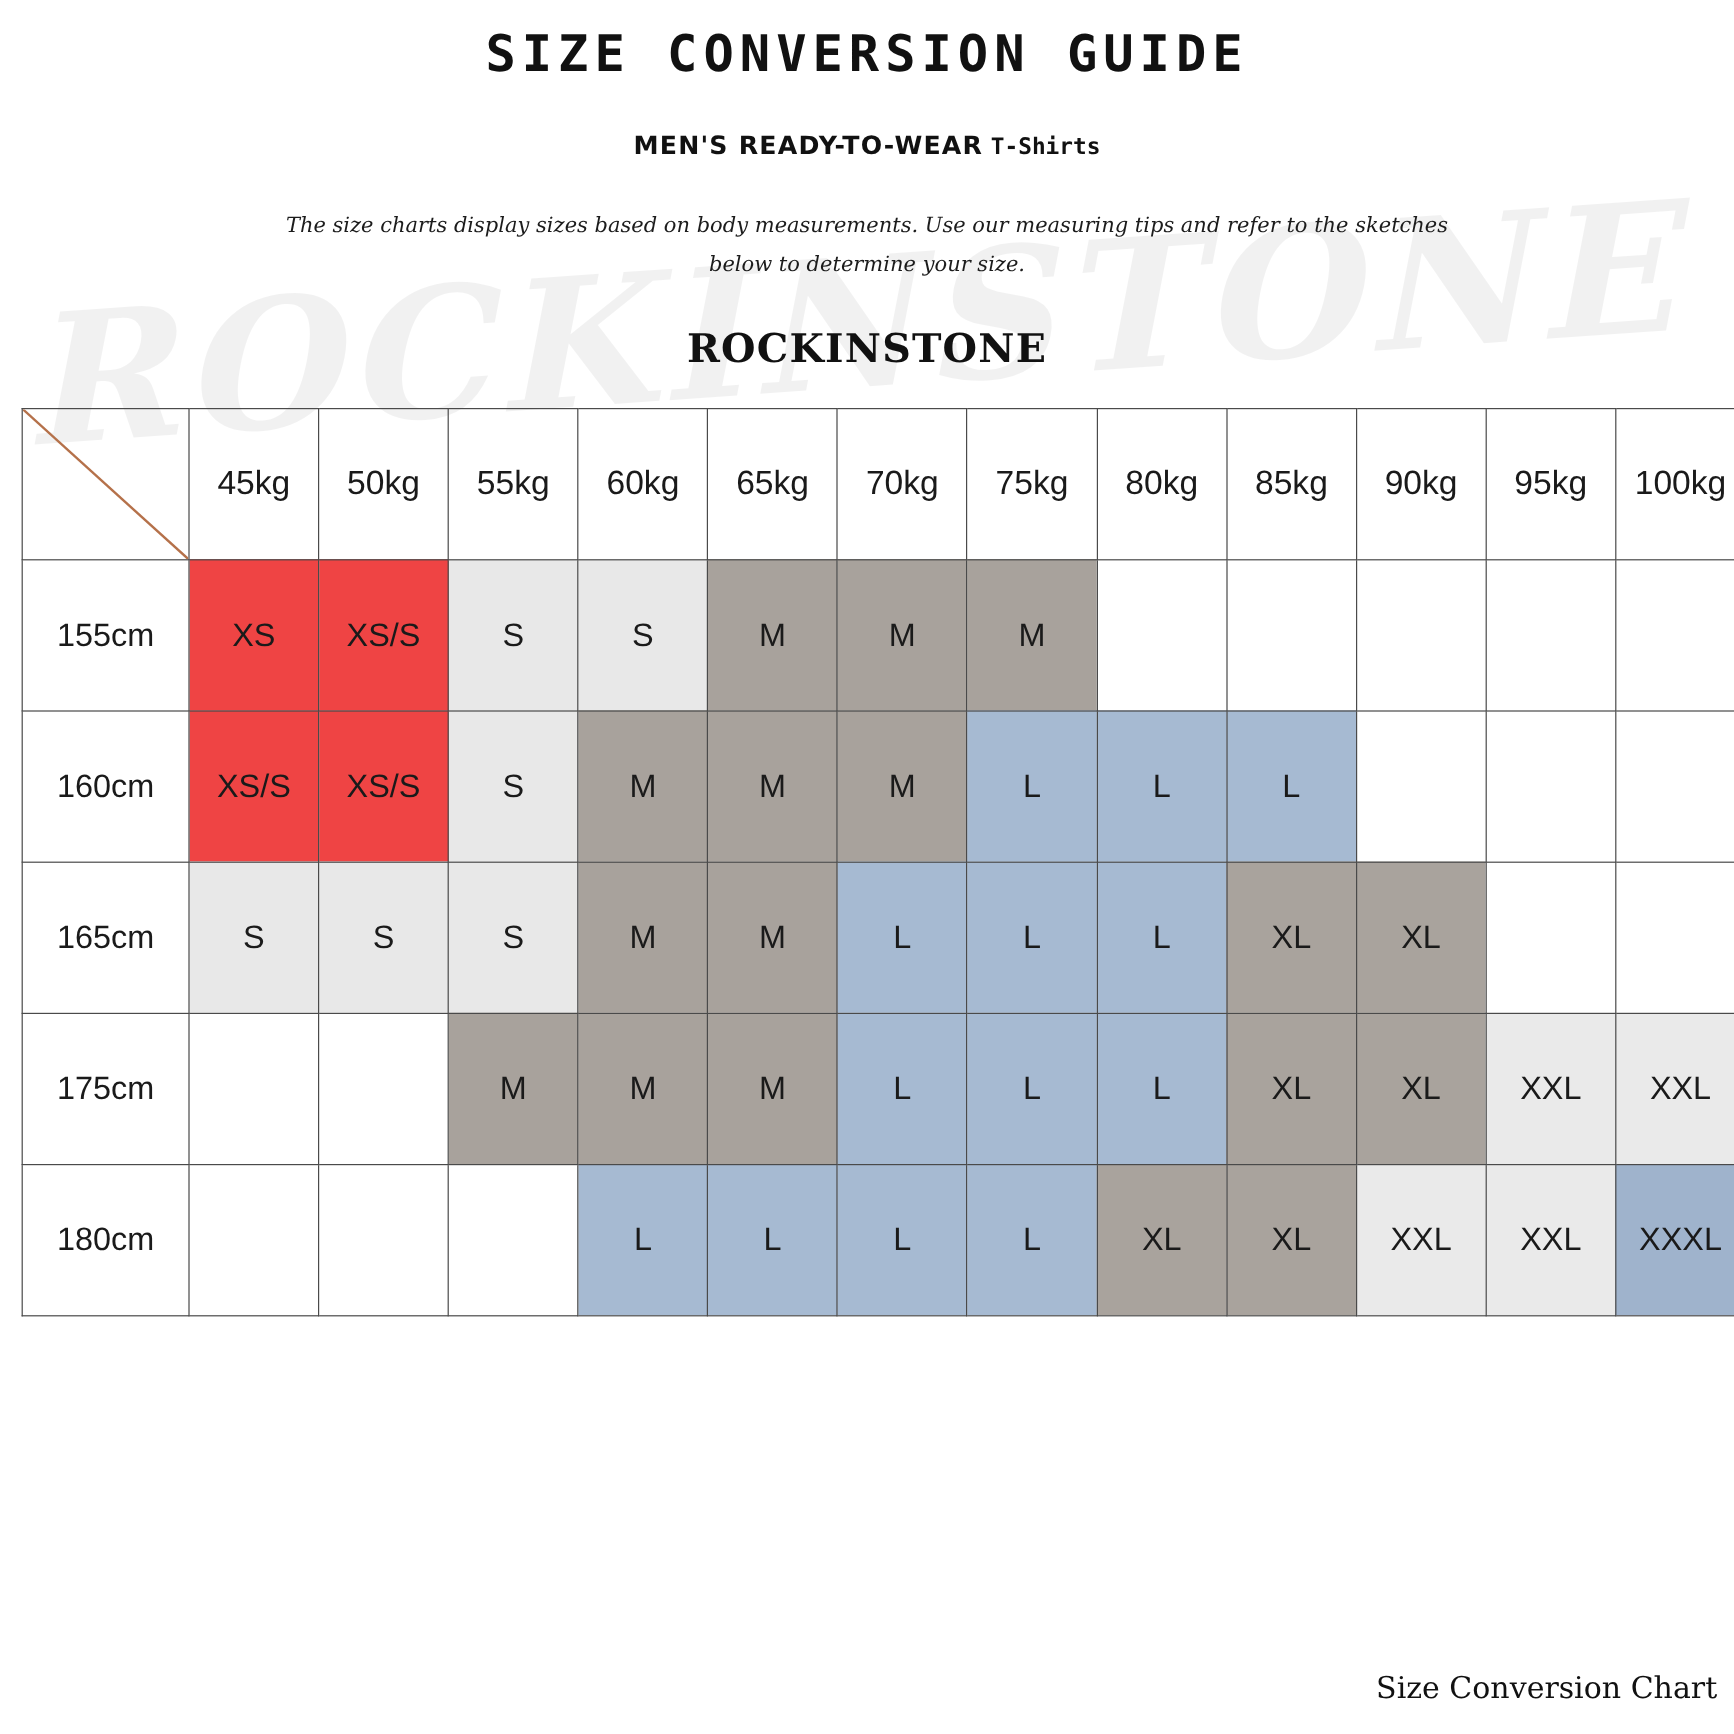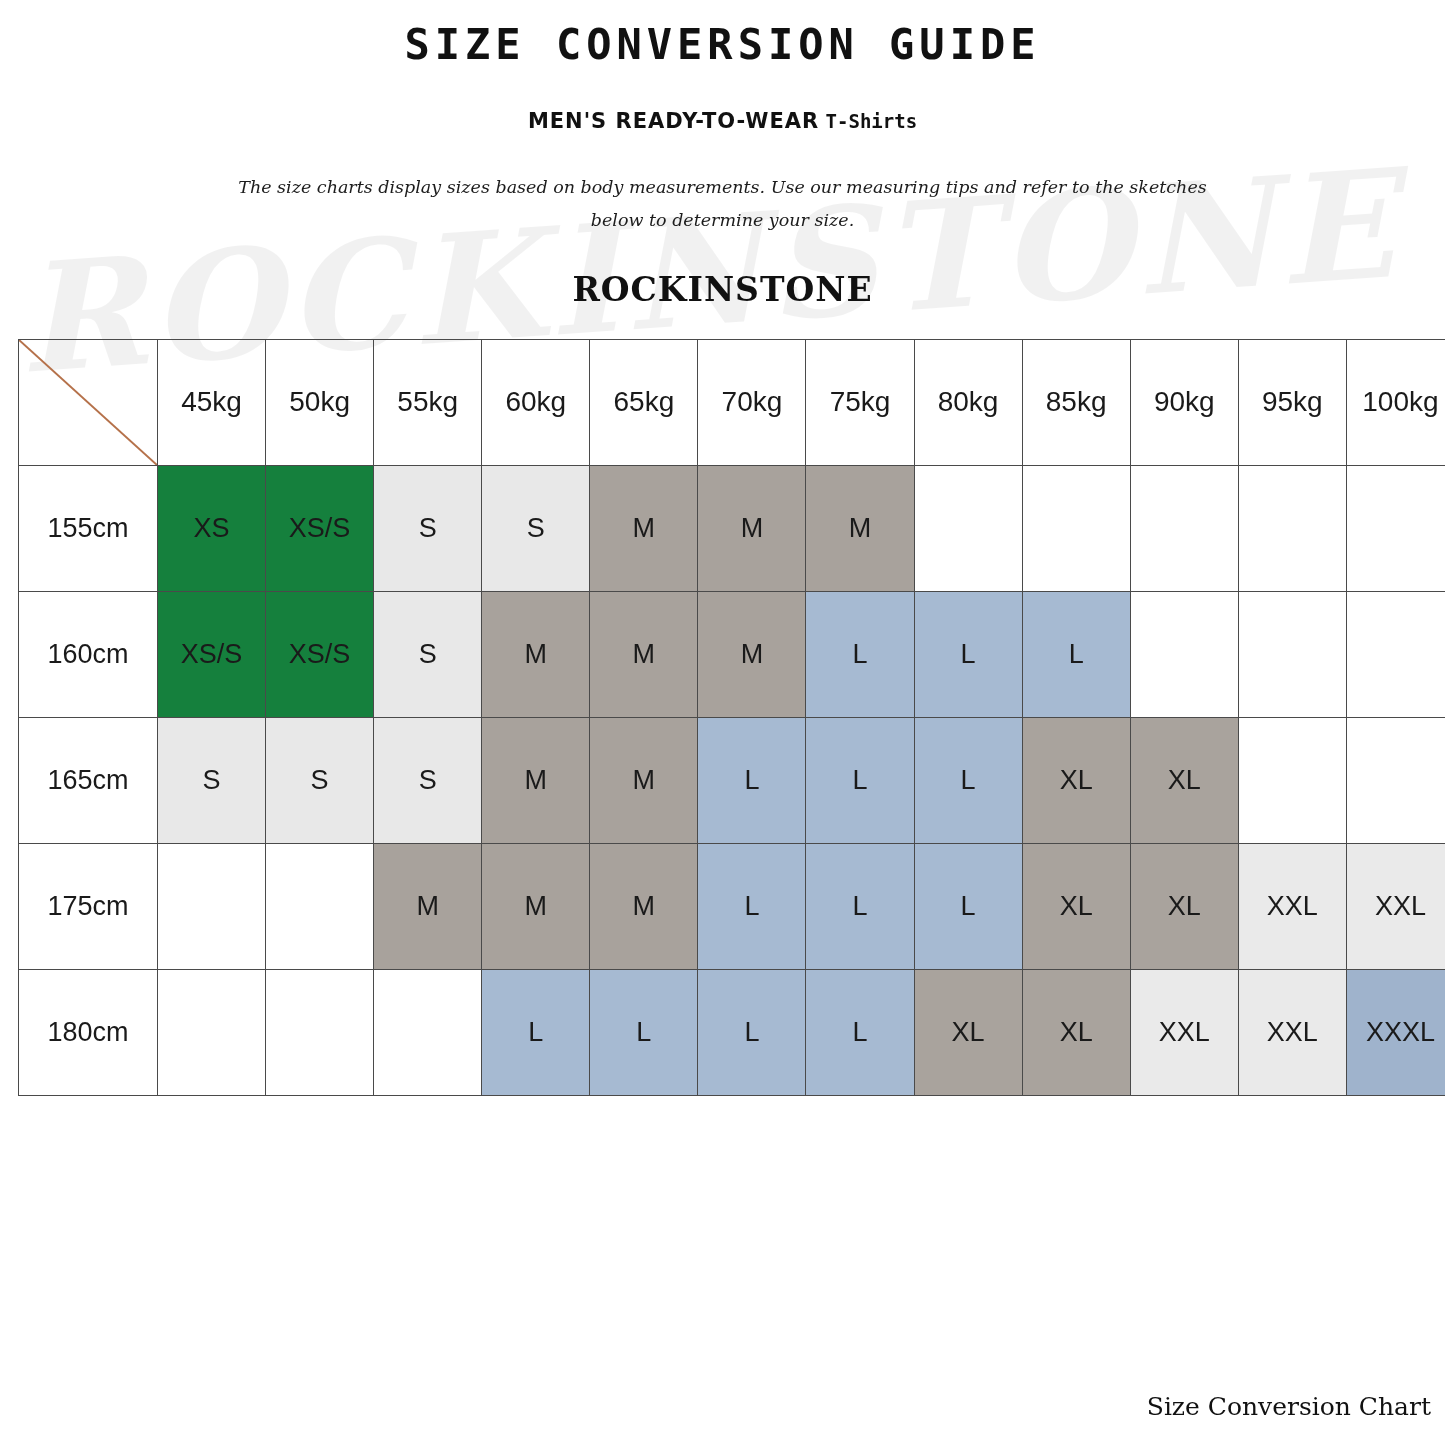--- a/index.html
+++ b/index.html
@@ -130,21 +130,21 @@
   table.size-table th.col-head {
     font-size: 28px;
     font-weight: 400;
   }
   td.row-head {
     font-size: 28px;
   }
 
   
   .f-none  { background: #ffffff; }
-  .f-xs    { background: #15803d; }
+  .f-xs    { background: #ef4444; }
   .f-s     { background: #e8e8e8; }
   .f-m     { background: #a8a29c; }
   .f-l     { background: #a6bad2; }
   .f-xl    { background: #a9a39d; }
   .f-xxl   { background: #eaeaea; }
   .f-xxxl  { background: #9fb3cc; }
 
   
   .footer {
     position: absolute;

